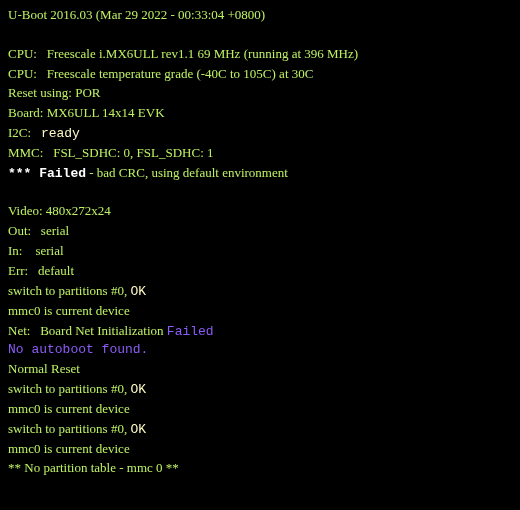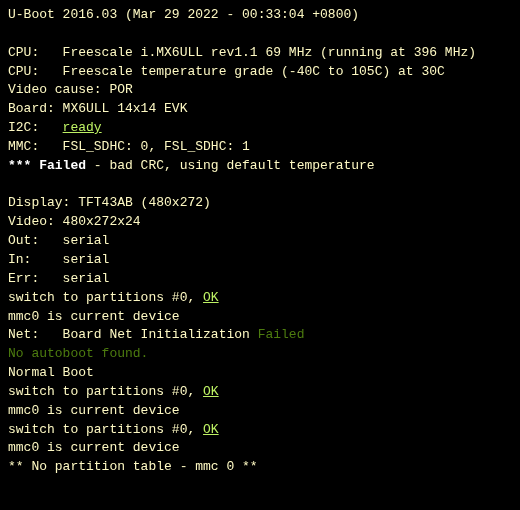--- a/index.html
+++ b/index.html
@@ -17,51 +17,50 @@
       background: #000000;
       color: #c0c0c0;
       padding: 6px 8px;
       line-height: 1.45;
       overflow: hidden;
     }
     .line {
       white-space: pre;
       display: block;
     }
-    .white { color: #fef9c3; }
-    .cyan { color: #bef264; text-decoration: underline; }
-    .red { color: #4d7c0f; }
+    .white { color: #bef264; font-family: Liberation Serif, serif; }
+    .cyan { color: #fef9c3; }
+    .red { color: #8b5cf6; }
     .bold-white { color: #ffffff; font-weight: bold; }
     @keyframes blink {
       0%, 100% { opacity: 1; }
       50% { opacity: 0; }
     }
   </style>
 </head>
 <body>
 
 <div id="terminal">
 <span class="line"><span class="white">U-Boot 2016.03 (Mar 29 2022 - 00:33:04 +0800)</span></span>
     <span class="line">&nbsp;</span>
     <span class="line"><span class="white">CPU:   Freescale i.MX6ULL rev1.1 69 MHz (running at 396 MHz)</span></span>
     <span class="line"><span class="white">CPU:   Freescale temperature grade (-40C to 105C) at 30C</span></span>
-    <span class="line"><span class="white">Video cause: POR</span></span>
+    <span class="line"><span class="white">Reset using: POR</span></span>
     <span class="line"><span class="white">Board: MX6ULL 14x14 EVK</span></span>
     <span class="line"><span class="white">I2C:   </span><span class="cyan">ready</span></span>
     <span class="line"><span class="white">MMC:   FSL_SDHC: 0, FSL_SDHC: 1</span></span>
-    <span class="line"><span class="bold-white">*** Failed</span><span class="white"> - bad CRC, using default temperature</span></span>
+    <span class="line"><span class="bold-white">*** Failed</span><span class="white"> - bad CRC, using default environment</span></span>
     <span class="line">&nbsp;</span>
-    <span class="line"><span class="white">Display: TFT43AB (480x272)</span></span>
     <span class="line"><span class="white">Video: 480x272x24</span></span>
     <span class="line"><span class="white">Out:   serial</span></span>
     <span class="line"><span class="white">In:    serial</span></span>
-    <span class="line"><span class="white">Err:   serial</span></span>
+    <span class="line"><span class="white">Err:   default</span></span>
     <span class="line"><span class="white">switch to partitions #0, </span><span class="cyan">OK</span></span>
     <span class="line"><span class="white">mmc0 is current device</span></span>
     <span class="line"><span class="white">Net:   Board Net Initialization </span><span class="red">Failed</span></span>
     <span class="line"><span class="red">No autoboot found.</span></span>
-    <span class="line"><span class="white">Normal Boot</span></span>
+    <span class="line"><span class="white">Normal Reset</span></span>
     <span class="line"><span class="white">switch to partitions #0, </span><span class="cyan">OK</span></span>
     <span class="line"><span class="white">mmc0 is current device</span></span>
     <span class="line"><span class="white">switch to partitions #0, </span><span class="cyan">OK</span></span>
     <span class="line"><span class="white">mmc0 is current device</span></span>
     <span class="line"><span class="white">** No partition table - mmc 0 **</span></span>
   </div>
 
 </body></html>

